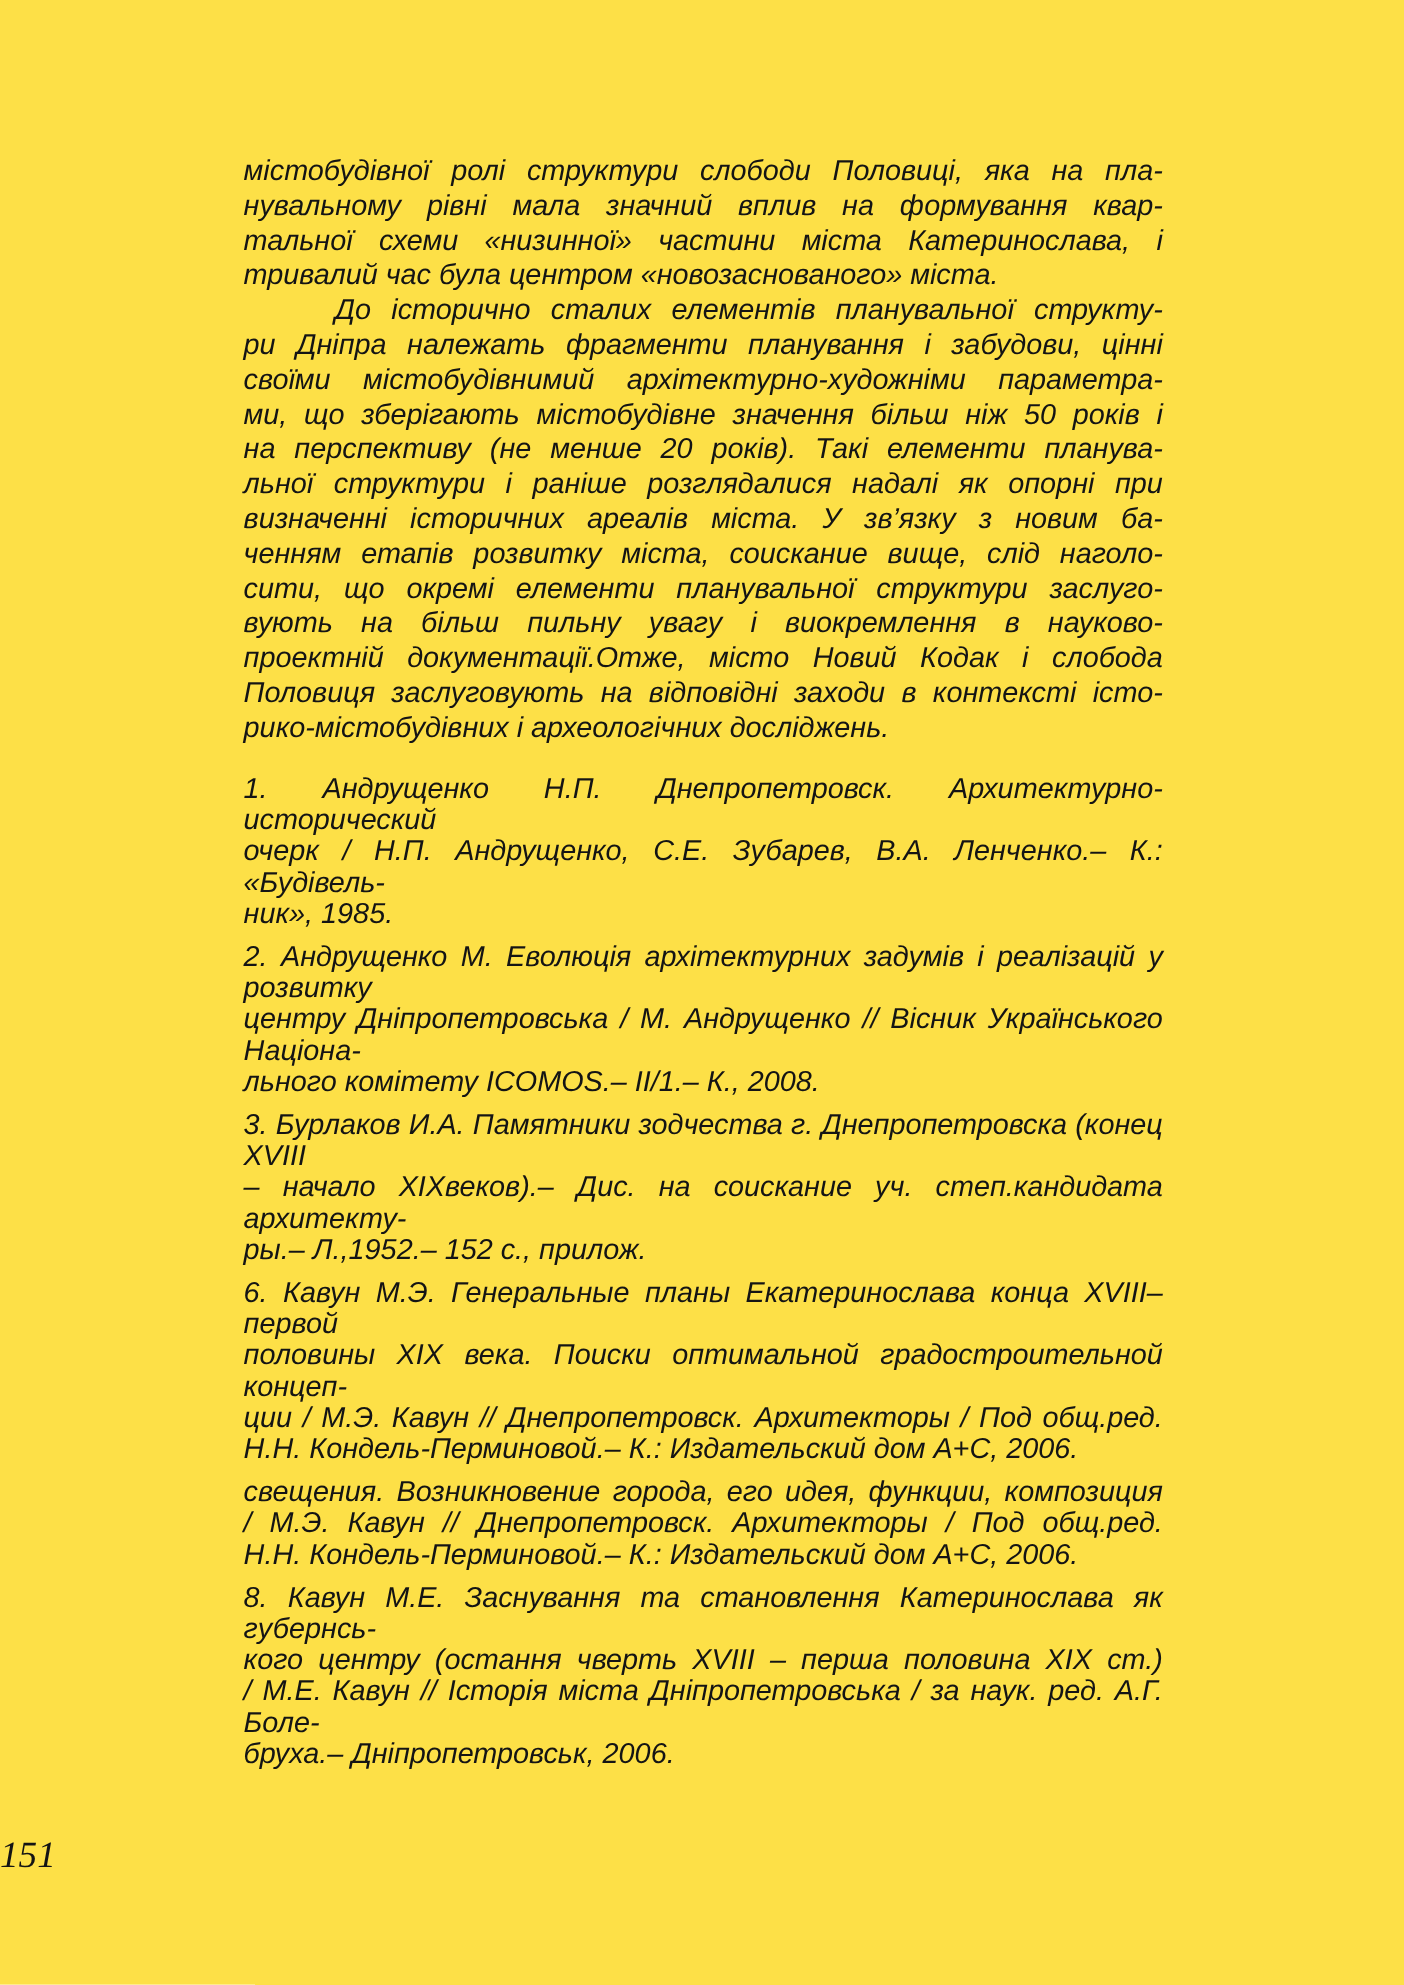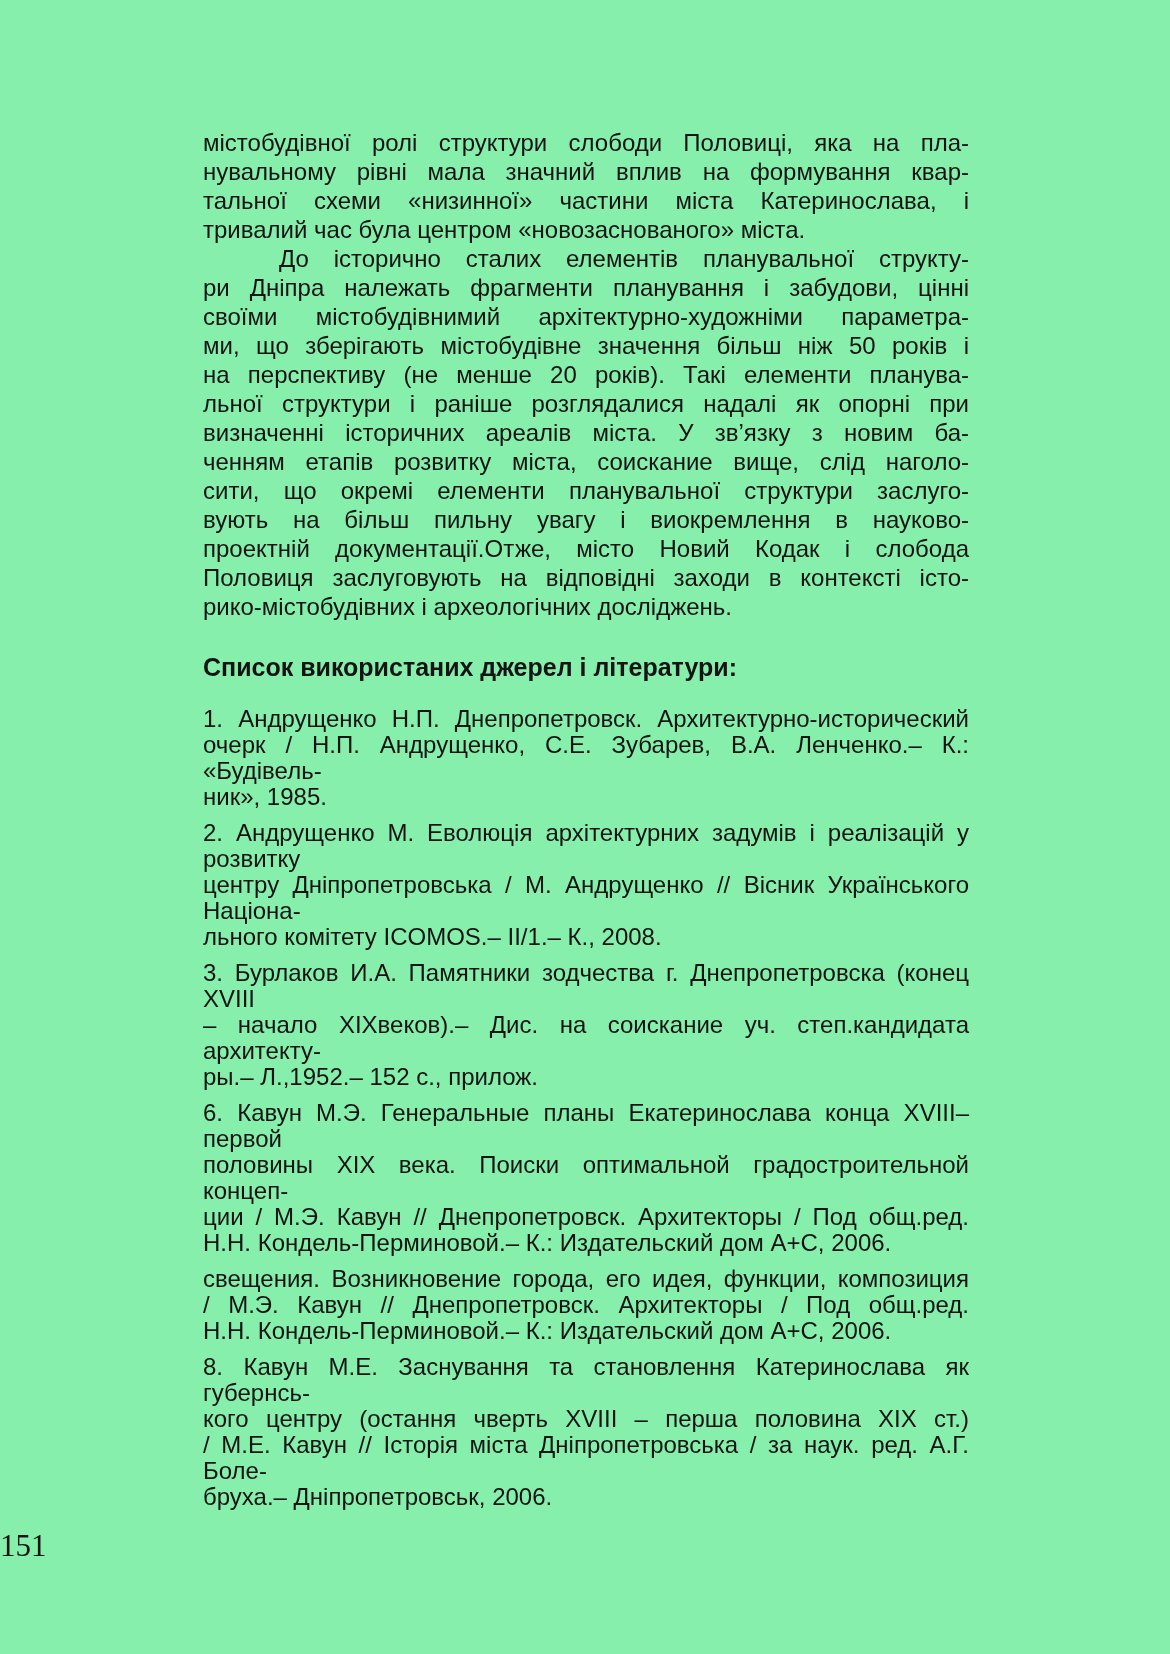--- a/index.html
+++ b/index.html
@@ -4,24 +4,25 @@
 <style>
   html, body {
     margin: 0;
     padding: 0;
     background: #ffffff;
   }
   .page {
     position: relative;
     width: 1170px;
     height: 1654px;
-    background: #86efac;
+    background: #fde047;
     font-family: "Liberation Sans", sans-serif;
     color: #141414;
     overflow: hidden;
+    font-style: italic;
   }
   .content {
     position: absolute;
     left: 203px;
     top: 128px;
     width: 766px;
   }
   
   .paragraph { margin: 0; }
   .body-line {
@@ -86,21 +87,20 @@
           <div class="body-line">льної структури і раніше розглядалися надалі як опорні при</div>
           <div class="body-line">визначенні історичних ареалів міста. У зв’язку з новим ба-</div>
           <div class="body-line">ченням етапів розвитку міста, соискание вище, слід наголо-</div>
           <div class="body-line">сити, що окремі елементи планувальної структури заслуго-</div>
           <div class="body-line">вують на більш пильну увагу і виокремлення в науково-</div>
           <div class="body-line">проектній документації.Отже, місто Новий Кодак і слобода</div>
           <div class="body-line">Половиця заслуговують на відповідні заходи в контексті істо-</div>
           <div class="body-line last">рико-містобудівних і археологічних досліджень.</div>
         </div>
       </div>
-    <div class="bib-heading">Список використаних джерел і літератури:</div>
     <div class="bib-list">
         <div class="bib-item">
           <div class="bib-line">1. Андрущенко Н.П. Днепропетровск. Архитектурно-исторический</div>
           <div class="bib-line">очерк / Н.П. Андрущенко, С.Е. Зубарев, В.А. Ленченко.– К.: «Будівель-</div>
           <div class="bib-line last">ник», 1985.</div>
         </div>
         <div class="bib-item">
           <div class="bib-line">2. Андрущенко М. Еволюція архітектурних задумів і реалізацій у розвитку</div>
           <div class="bib-line">центру Дніпропетровська / М. Андрущенко // Вісник Українського Націона-</div>
           <div class="bib-line last">льного комітету ICOMOS.– II/1.– К., 2008.</div>

